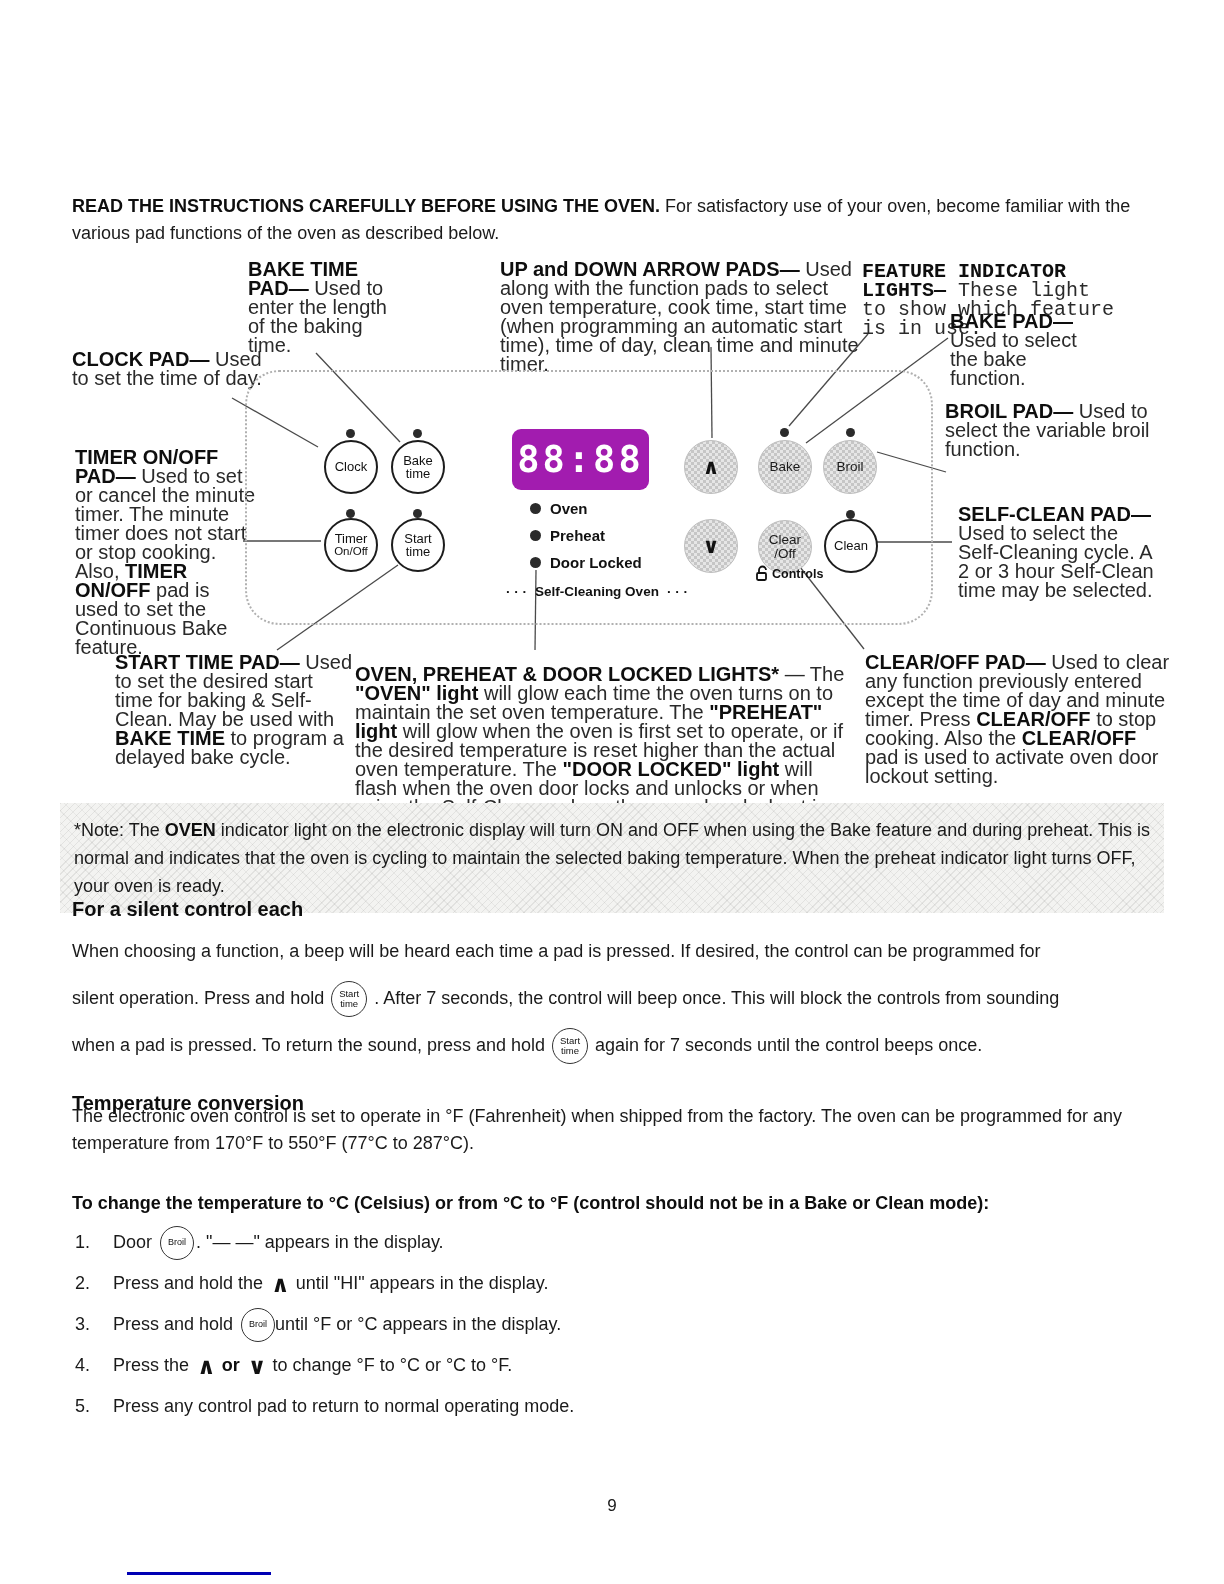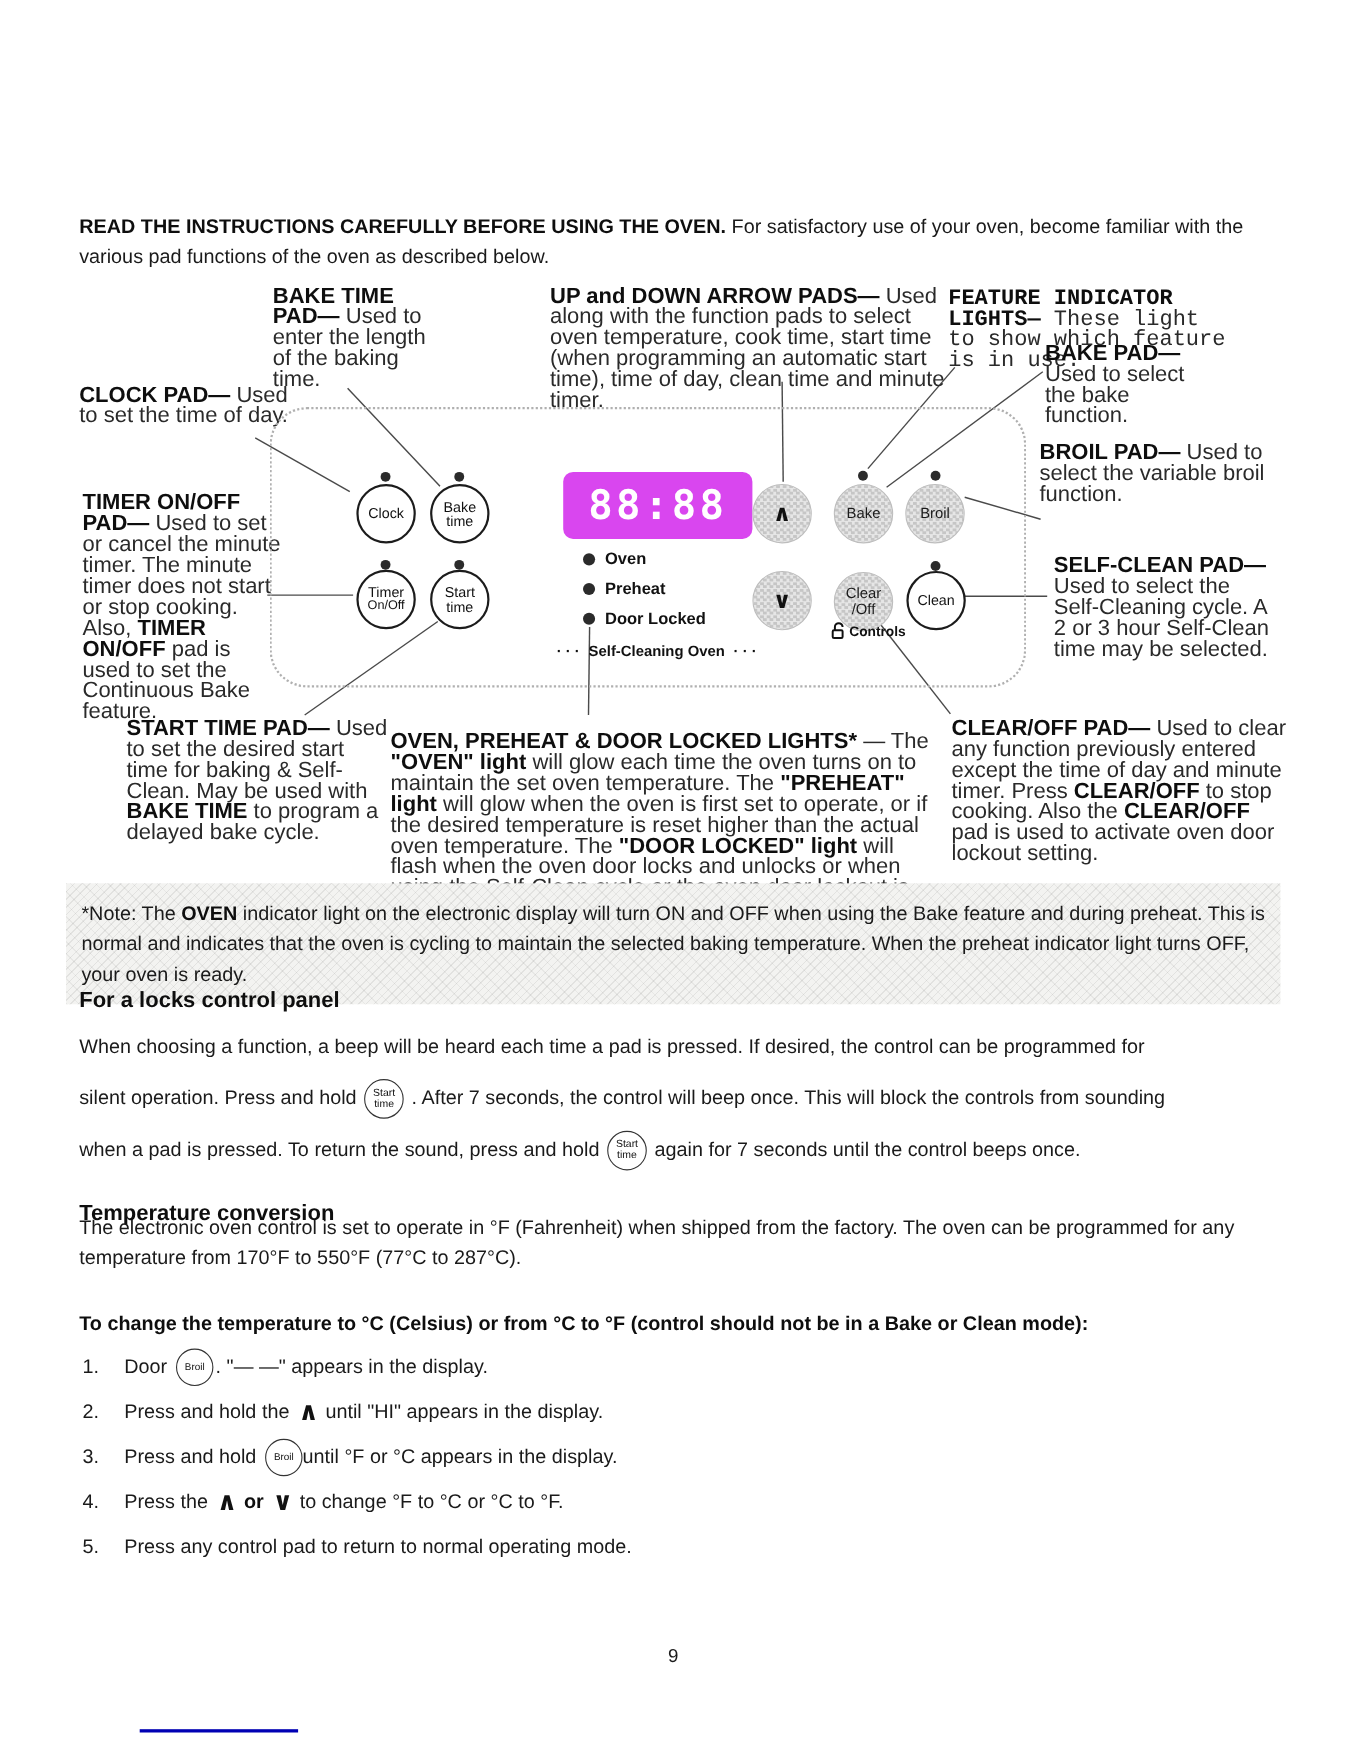--- a/index.html
+++ b/index.html
@@ -38,21 +38,21 @@
         display:flex;flex-direction:column;align-items:center;justify-content:center;
         font-size:13px;line-height:13.5px;font-weight:500;color:#111;text-align:center;}
   .pad{position:absolute;width:54px;height:54px;border-radius:50%;
        background:repeating-conic-gradient(#c6c6c6 0% 25%, #e6e6e6 0% 50%) 0 0/6px 6px;
        border:1px solid #bdbdbd;box-sizing:border-box;
        display:flex;flex-direction:column;align-items:center;justify-content:center;
        font-size:13.5px;line-height:14px;font-weight:500;color:#1b1b1b;text-align:center;}
   .pad .arrow{font-size:21px;font-weight:bold;font-family:"DejaVu Sans",sans-serif;color:#101010;}
   .led{position:absolute;width:9px;height:9px;border-radius:50%;background:#2b2b2b;}
 
-  .display{position:absolute;left:265px;top:57px;width:172px;height:61px;background:#d946ef;
+  .display{position:absolute;left:265px;top:57px;width:137px;height:61px;background:#a21caf;
            border-radius:9px;display:flex;align-items:center;justify-content:center;}
   .display span{font-family:"DejaVu Sans Mono",monospace;font-weight:bold;
                 font-size:37px;color:#fff;letter-spacing:3px;}
 
   .ind-row{position:absolute;left:283px;display:flex;align-items:center;gap:9px;
            font-size:15px;font-weight:bold;color:#111;}
   .ind-dot{width:11px;height:11px;border-radius:50%;background:#2b2b2b;flex:0 0 auto;}
 
   .selfclean{position:absolute;left:238px;top:212px;width:224px;text-align:center;
              font-size:13.5px;font-weight:bold;color:#111;display:flex;gap:8px;
@@ -220,21 +220,21 @@
         </svg>
         <span>Controls</span>
       </div>
     </div>
   </div>
 
   <div class="note hatch">
     <span>*Note: The </span><b>OVEN</b><span> indicator light on the electronic display will turn ON and OFF when using the Bake feature and during preheat. This is normal and indicates that the oven is cycling to maintain the selected baking temperature. When the preheat indicator light turns OFF, your oven is ready.</span>
   </div>
 
-  <div class="h2" style="top:898px;">For a locks control panel</div>
+  <div class="h2" style="top:898px;">For a silent control each</div>
   <div class="silent-rows">
     <div class="srow">
       <span>When choosing a function, a beep will be heard each time a pad is pressed. If desired, the control can be programmed for</span>
     </div>
     <div class="srow">
       <span>silent operation. Press and hold</span>
       <span class="mini-btn">
         <span>Start</span>
         <span>time</span>
       </span>

